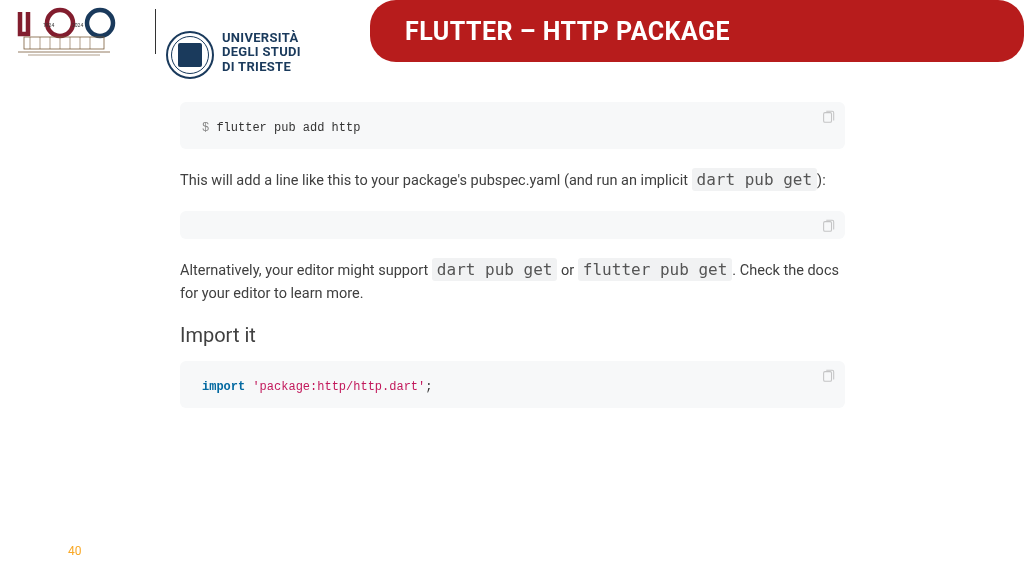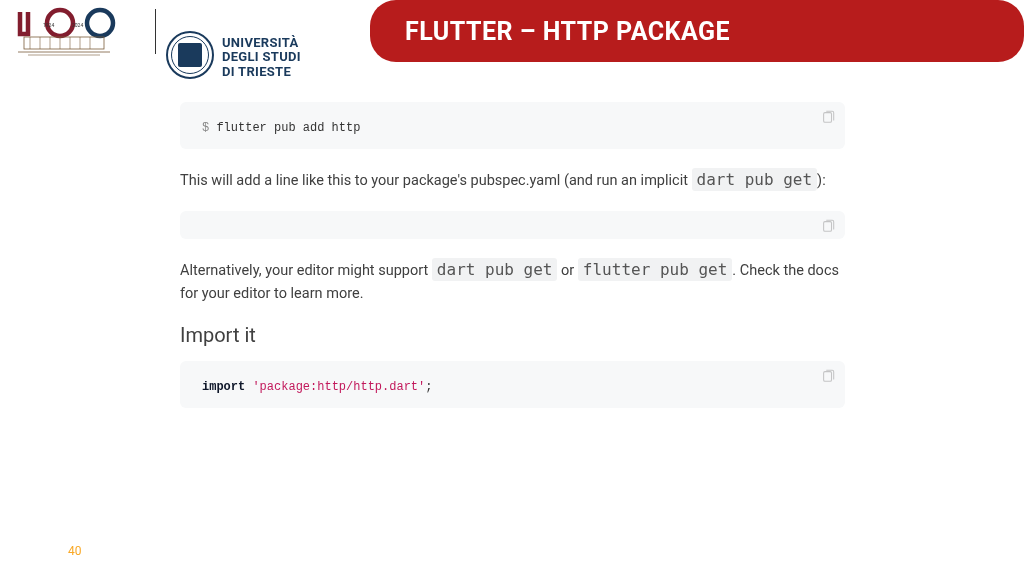--- a/index.html
+++ b/index.html
@@ -39,21 +39,21 @@
       height: 100%;
     }
     .divider {
       width: 1px;
       height: 45px;
       background: #333;
       margin: 0 10px;
     }
     .uni-logo {
       display: flex;
-      align-items: flex-end;
+      align-items: flex-start;
       gap: 8px;
       margin-top: 48px;
     }
     .seal {
       width: 48px;
       height: 48px;
       border: 2px solid #1a3a5c;
       border-radius: 50%;
       display: flex;
       align-items: center;
@@ -138,21 +138,21 @@
       background: #f1f2f3;
       padding: 2px 5px;
       border-radius: 3px;
       color: #555;
     }
     .code-block .highlight {
       color: #c2185b;
     }
     .code-block .keyword {
       font-weight: 700;
-      color: #0f172a;
+      color: #0369a1;
     }
     .section-heading {
       font-size: 20px;
       color: #404040;
       font-weight: 400;
       margin-bottom: 14px;
     }
     .page-number {
       position: absolute;
       bottom: 18px;

